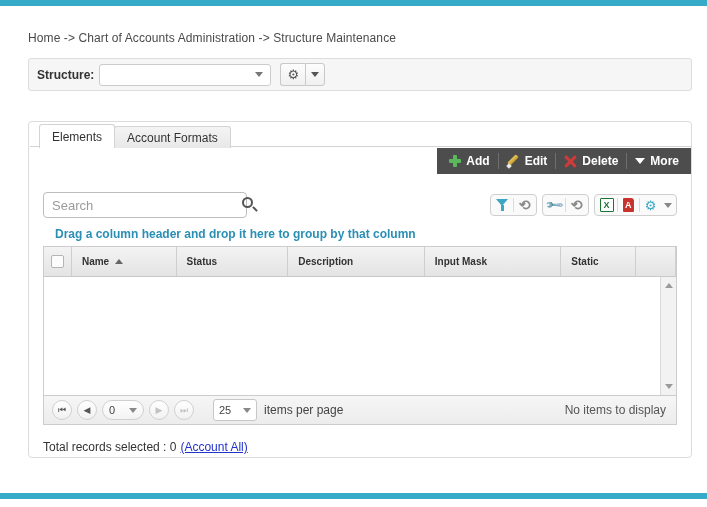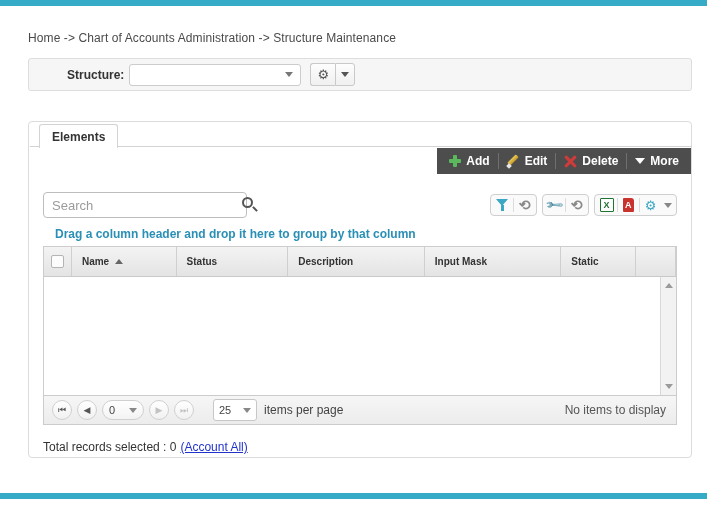--- a/index.html
+++ b/index.html
@@ -41,21 +41,20 @@
   .structure-panel {
     position: absolute;
     left: 28px; top: 58px;
     width: 664px; height: 33px;
     background: #f6f6f6;
     border: 1px solid #dddddd;
     border-radius: 3px;
     box-sizing: border-box;
     display: flex;
     align-items: center;
-    padding-left: 30px;
   }
   .structure-label {
     margin-left: 8px;
     font-size: 12px;
     font-weight: bold;
     color: #333;
     white-space: nowrap;
   }
   .structure-combo {
     margin-left: 5px;
@@ -138,21 +137,21 @@
     border: 1px solid #d3d3d3;
     border-bottom: none;
     border-radius: 3px 3px 0 0;
     box-sizing: border-box;
     background: linear-gradient(#f4f4f4, #e8e8e8);
     margin-right: -1px;
     position: relative;
   }
   .tab.active {
     background: #ffffff;
-    font-weight: bold;
+    font-weight: normal;
     z-index: 2;
     height: 24px;
   }
   .tab-strip-line {
     position: absolute;
     left: 1px; top: 24px;
     width: 662px; height: 1px;
     background: #d3d3d3;
   }
   .tab.active::after {
@@ -590,20 +589,23 @@
   </div>
 </div>
 
 <div class="main-panel">
 
   <div class="tab-strip-line"></div>
 
   <div class="tabs">
     <div class="tab active">
       <span>Elements</span>
+    </div>
+    <div class="tab">
+      <span>Account Formats</span>
     </div>
   </div>
 
   <div class="action-toolbar">
     <div class="action-btn">
       <span class="ic plus-icon"></span>
       <span>Add</span>
     </div>
     <div class="action-sep"></div>
     <div class="action-btn">

